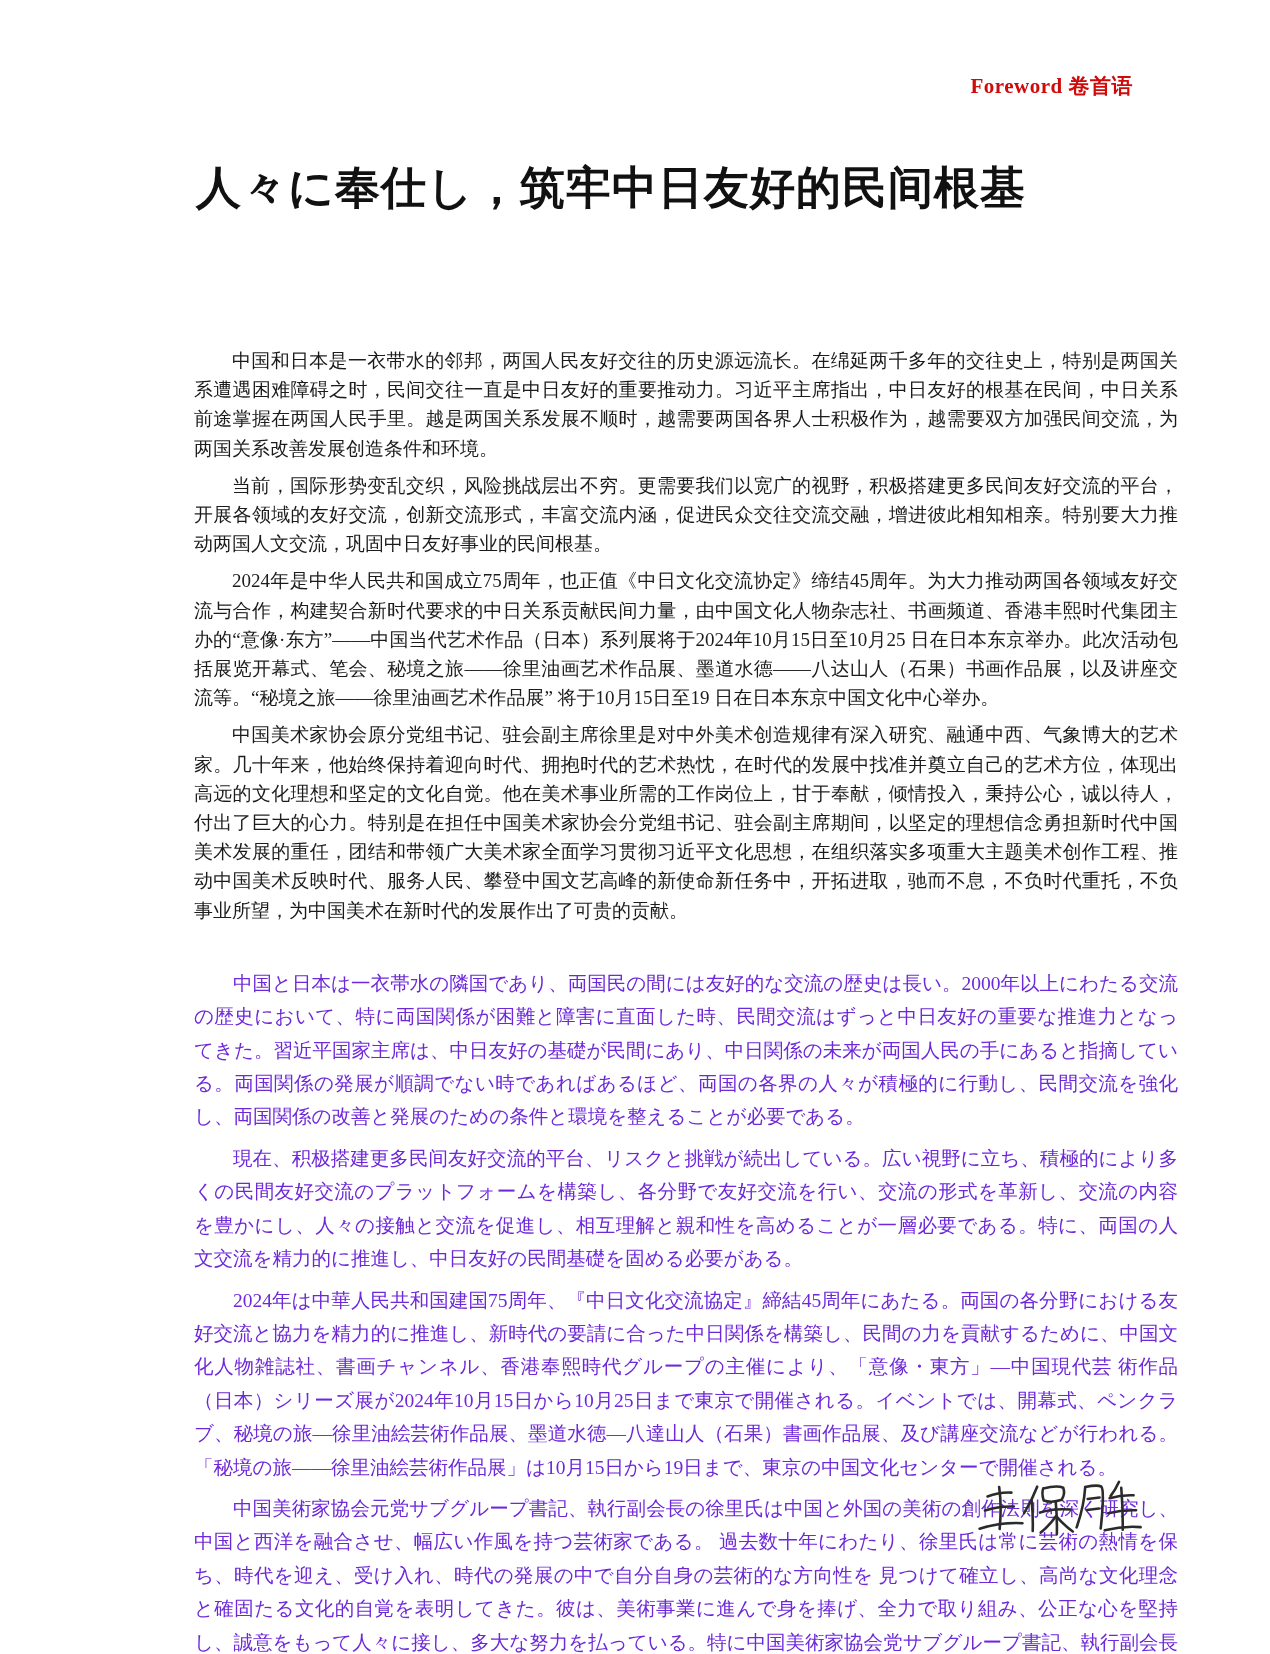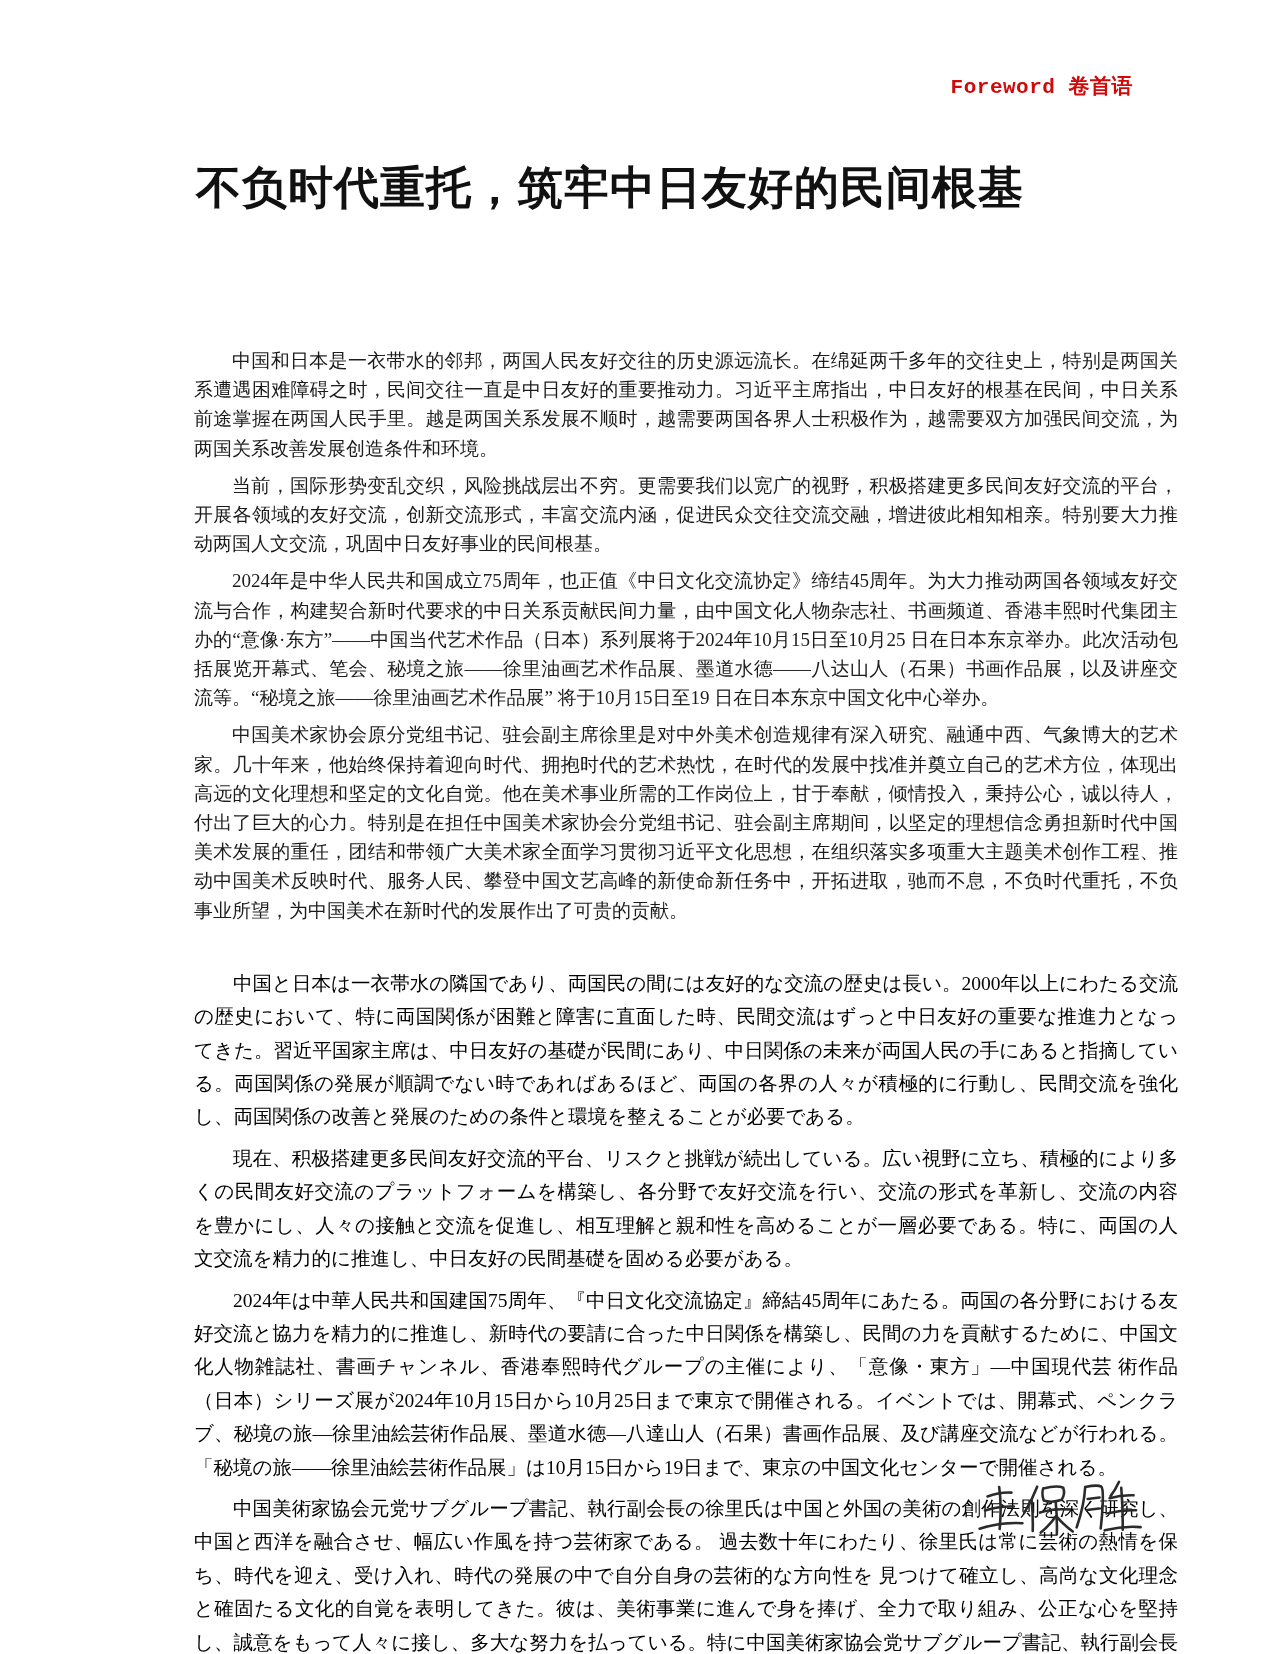--- a/index.html
+++ b/index.html
@@ -9,21 +9,21 @@
     height: 1654px;
     background: #ffffff;
     overflow: hidden;
     font-family: "Liberation Serif", serif;
     color: #1b1b1b;
   }
   .fw-header {
     position: absolute;
     top: 72px;
     right: 137px;
-    font-family: Liberation Mono, monospace;
+    font-family: Liberation Serif, serif;
     font-weight: 700;
     font-size: 21px;
     color: #cf0a0a;
     letter-spacing: 0.5px;
   }
   .title {
     position: absolute;
     left: 196px;
     top: 158px;
     width: 990px;
@@ -60,21 +60,21 @@
   }
   .zh p {
     font-size: 19px;
     line-height: 29.2px;
     color: #1b1b1b;
   }
   .ja { margin-top: 42px; }
   .ja p {
     font-size: 19.5px;
     line-height: 33.4px;
-    color: #000000;
+    color: #6d28d9;
     font-weight: 400;
   }
   .signature {
     position: absolute;
     left: 972px;
     top: 1468px;
     width: 170px;
     height: 84px;
     transform: rotate(-2deg);
   }
@@ -87,21 +87,21 @@
     stroke-linejoin: round;
   }
 </style>
 </head>
 <body>
 
 <div class="page">
 
   <div class="fw-header">Foreword  卷首语</div>
 
-  <h1 class="title">不负时代重托，筑牢中日友好的民间根基</h1>
+  <h1 class="title">人々に奉仕し，筑牢中日友好的民间根基</h1>
 
 
   <div class="body-text">
 
     <section class="zh">
       <p>中国和日本是一衣带水的邻邦，两国人民友好交往的历史源远流长。在绵延两千多年的交往史上，特别是两国关系遭遇困难障碍之时，民间交往一直是中日友好的重要推动力。习近平主席指出，中日友好的根基在民间，中日关系前途掌握在两国人民手里。越是两国关系发展不顺时，越需要两国各界人士积极作为，越需要双方加强民间交流，为两国关系改善发展创造条件和环境。</p>
       <p>当前，国际形势变乱交织，风险挑战层出不穷。更需要我们以宽广的视野，积极搭建更多民间友好交流的平台，开展各领域的友好交流，创新交流形式，丰富交流内涵，促进民众交往交流交融，增进彼此相知相亲。特别要大力推动两国人文交流，巩固中日友好事业的民间根基。</p>
       <p>2024年是中华人民共和国成立75周年，也正值《中日文化交流协定》缔结45周年。为大力推动两国各领域友好交流与合作，构建契合新时代要求的中日关系贡献民间力量，由中国文化人物杂志社、书画频道、香港丰熙时代集团主办的“意像·东方”——中国当代艺术作品（日本）系列展将于2024年10月15日至10月25 日在日本东京举办。此次活动包括展览开幕式、笔会、秘境之旅——徐里油画艺术作品展、墨道水德——八达山人（石果）书画作品展，以及讲座交流等。“秘境之旅——徐里油画艺术作品展” 将于10月15日至19 日在日本东京中国文化中心举办。</p>
       <p>中国美术家协会原分党组书记、驻会副主席徐里是对中外美术创造规律有深入研究、融通中西、气象博大的艺术家。几十年来，他始终保持着迎向时代、拥抱时代的艺术热忱，在时代的发展中找准并奠立自己的艺术方位，体现出高远的文化理想和坚定的文化自觉。他在美术事业所需的工作岗位上，甘于奉献，倾情投入，秉持公心，诚以待人，付出了巨大的心力。特别是在担任中国美术家协会分党组书记、驻会副主席期间，以坚定的理想信念勇担新时代中国美术发展的重任，团结和带领广大美术家全面学习贯彻习近平文化思想，在组织落实多项重大主题美术创作工程、推动中国美术反映时代、服务人民、攀登中国文艺高峰的新使命新任务中，开拓进取，驰而不息，不负时代重托，不负事业所望，为中国美术在新时代的发展作出了可贵的贡献。</p>
     </section>

